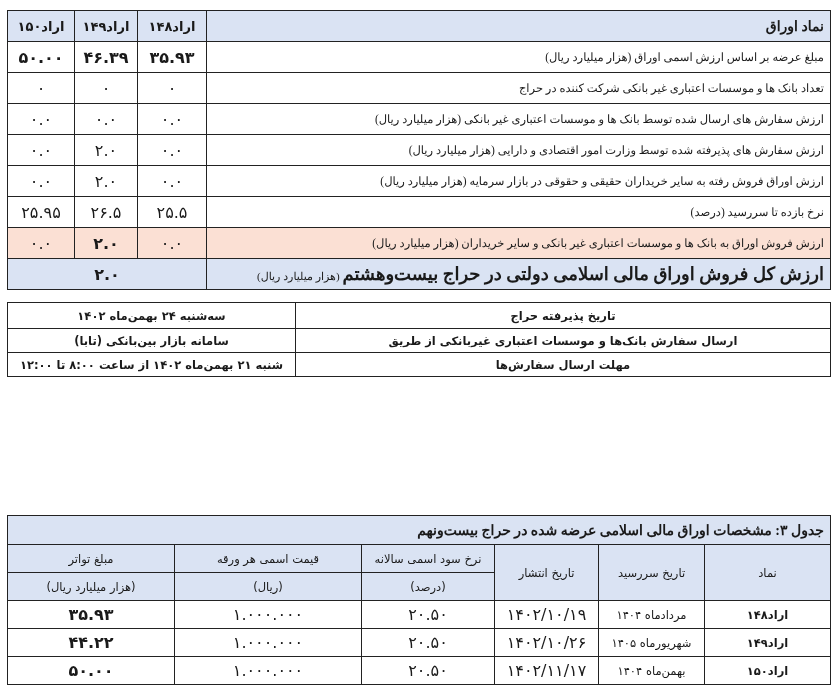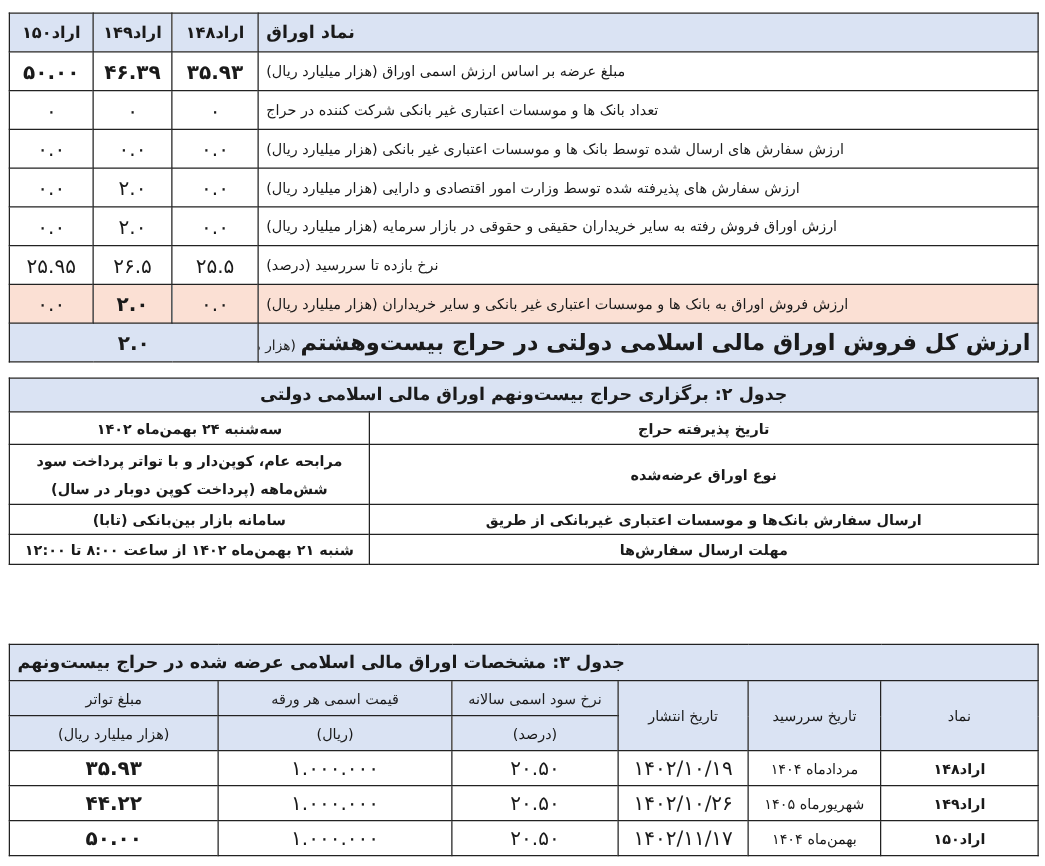--- a/index.html
+++ b/index.html
@@ -4,21 +4,21 @@
 <style>
   html, body { margin: 0; padding: 0; background: #ffffff; }
   body { width: 836px; height: 693px; position: relative; overflow: hidden;
          font-family: "DejaVu Sans", sans-serif; color: #1a1a1a; }
   table { border-collapse: collapse; position: absolute; direction: rtl; table-layout: fixed; }
   td, th { border: 1px solid #222; padding: 0 6px; font-weight: normal; font-size: 11.5px; white-space: nowrap; overflow: hidden; }
   .blue { background: #dae3f3; }
   .peach { background: #fbe0d4; }
   .bold { font-weight: bold; }
   .c { text-align: center; }
-  .r { text-align: left; }
+  .r { text-align: right; font-family: Liberation Serif, serif; }
   .num { font-family: "DejaVu Sans", sans-serif; font-size: 16px; }
 
   
   #t1 { left: 7px; top: 10px; width: 823px; }
   #t1 tr { height: 31px; }
   #t1 .h1c { font-size: 13px; }
   #t1 .title { font-size: 14px; font-weight: bold; }
 
   
   #t2 { left: 7px; top: 302px; width: 823px; }
@@ -98,30 +98,23 @@
   </tr>
 </tbody>
   </table>
 
 <table id="t2">
   <colgroup>
     <col style="width:535px">
       <col style="width:288px">
   </colgroup>
   <tbody>
-      <tr class="blue">
-    <td colspan="2" class="c title">جدول ۲: برگزاری حراج بیست‌ونهم اوراق مالی اسلامی دولتی</td>
-  </tr>
   <tr style="height:26px">
     <td class="c">تاریخ پذیرفته حراج</td>
     <td class="c">سه‌شنبه ۲۴ بهمن‌ماه ۱۴۰۲</td>
-  </tr>
-  <tr style="height:48px">
-    <td class="c">نوع اوراق عرضه‌شده</td>
-    <td class="c">مرابحه عام، کوپن‌دار و با تواتر پرداخت سود شش‌ماهه (پرداخت کوپن دوبار در سال)</td>
   </tr>
   <tr style="height:24px">
     <td class="c">ارسال سفارش بانک‌ها و موسسات اعتباری غیربانکی از طریق</td>
     <td class="c">سامانه بازار بین‌بانکی (تابا)</td>
   </tr>
   <tr style="height:24px">
     <td class="c">مهلت ارسال سفارش‌ها</td>
     <td class="c">شنبه ۲۱ بهمن‌ماه ۱۴۰۲ از ساعت ۸:۰۰ تا ۱۲:۰۰</td>
   </tr>
 </tbody>

